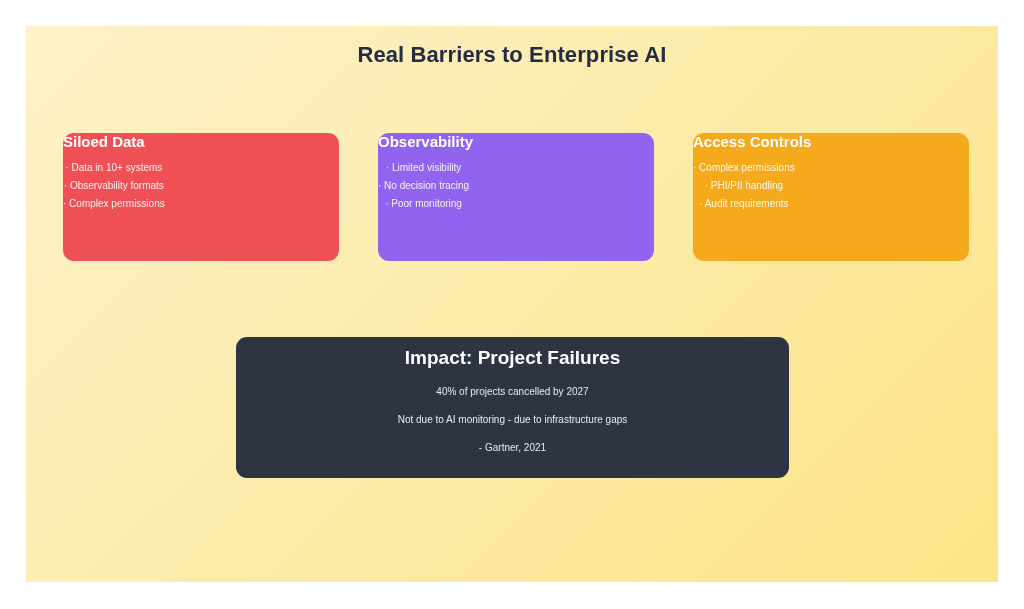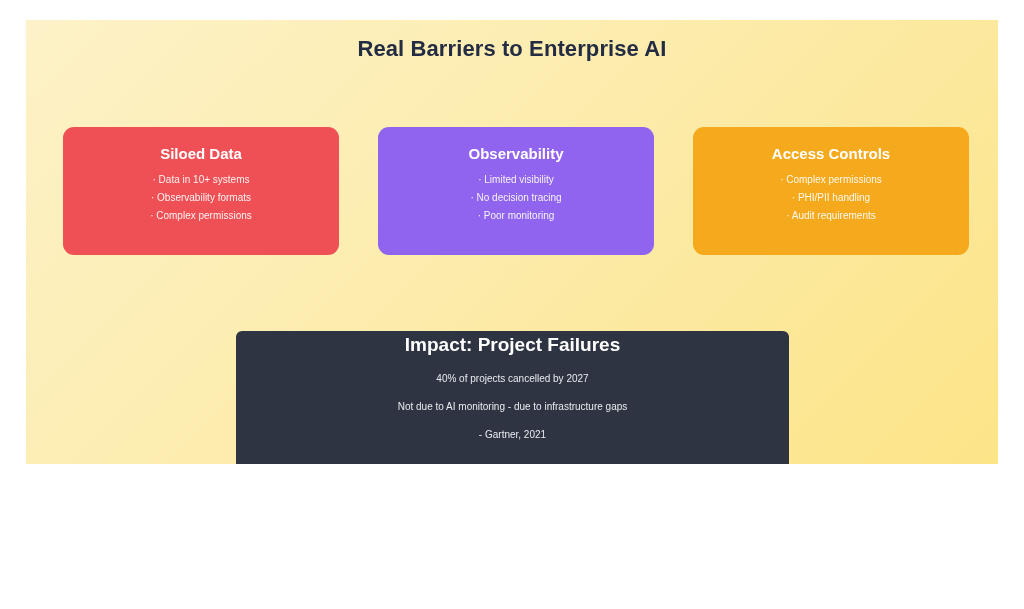--- a/index.html
+++ b/index.html
@@ -11,23 +11,23 @@
     width: 1024px;
     height: 609px;
     overflow: hidden;
     font-family: "Liberation Sans", sans-serif;
   }
 
   
   #slide {
     position: absolute;
     left: 26px;
-    top: 20px;
+    top: 26px;
     width: 972px;
-    height: 444px;
+    height: 556px;
     background: linear-gradient(135deg, #fdf2c8 0%, #fcecad 45%, #fce487 100%);
     overflow: hidden;
   }
 
   
   #slide-title {
     position: absolute;
     left: 0;
     top: 16px;
     width: 972px;
@@ -46,24 +46,23 @@
     width: 906px;
     height: 128px;
     display: flex;
     justify-content: space-between;
   }
   .barrier-card {
     width: 276px;
     height: 128px;
     border-radius: 11px;
     box-sizing: border-box;
-    padding-top: 18px;
     display: flex;
     flex-direction: column;
-    align-items: center;
+    align-items: flex-start;
   }
   .barrier-card.red    { background: #ef5055; }
   .barrier-card.orange { background: #f5a91c; }
   .barrier-card.purple { background: #9064ee; }
 
   .barrier-title {
     font-size: 15px;
     font-weight: bold;
     color: #ffffff;
     text-align: center;
@@ -84,23 +83,23 @@
   }
 
   
   #impact-card {
     position: absolute;
     left: 210px;
     top: 311px;
     width: 553px;
     height: 141px;
     background: #2e3441;
-    border-radius: 6px;
+    border-radius: 11px;
     box-sizing: border-box;
-    padding-top: 3px;
+    padding-top: 10px;
     display: flex;
     flex-direction: column;
     align-items: center;
   }
   #impact-title {
     font-size: 19px;
     font-weight: bold;
     color: #ffffff;
     text-align: center;
     margin-bottom: 18px;

